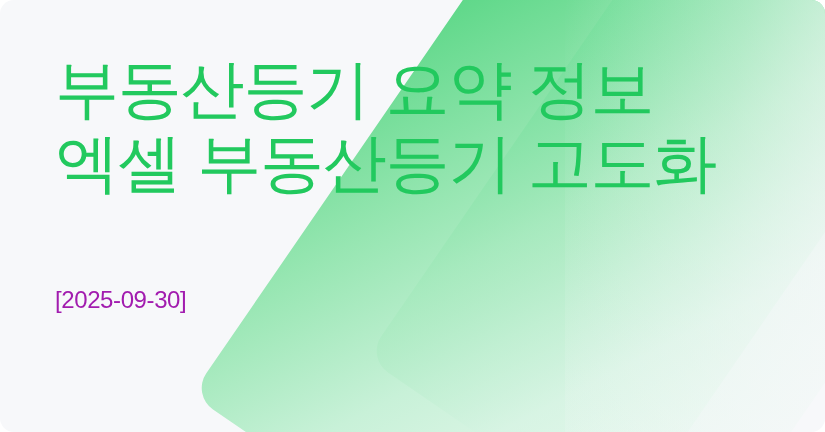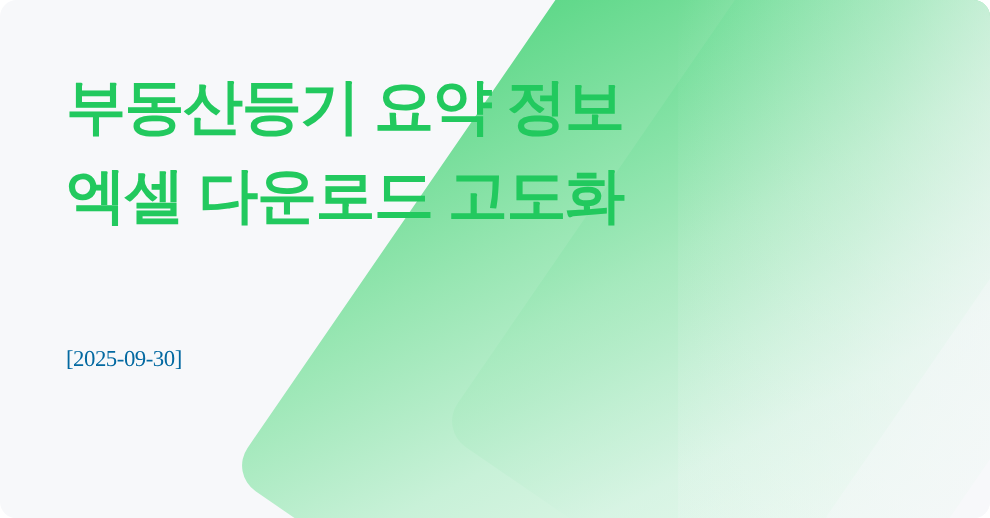--- a/index.html
+++ b/index.html
@@ -96,64 +96,63 @@
     top: 0;
     height: 432px;
     width: 560px;
   }
 
   .headline {
     position: absolute;
     top: 52px;
     left: 0;
     margin: 0;
-    font-size: 50px;
+    font-size: 64px;
     line-height: 74px;
-    font-weight: 700;
+    font-weight: 400;
     letter-spacing: -1.2px;
     color: #22c95e;
     white-space: nowrap;
   }
   .headline .line {
     display: block;
   }
 
   .meta {
     position: absolute;
     top: 276px;
     left: 0;
   }
   .meta-date,
   .meta-source {
     margin: 0;
-    font-size: 19px;
+    font-size: 24px;
     line-height: 47px;
     font-weight: 500;
     letter-spacing: -0.4px;
-    color: #0369a1;
+    color: #a21caf;
     white-space: nowrap;
-    font-family: Liberation Serif, serif;
   }
 </style>
 </head>
 <body>
 
 <div class="banner">
 
   <div class="deco-layer">
     <div class="band band-back"></div>
     <div class="band band-front"></div>
     <div class="band-wash"></div>
   </div>
 
   <div class="content">
 
     <h1 class="headline">
       <span class="line">부동산등기 요약 정보</span>
-      <span class="line">엑셀 다운로드 고도화</span>
+      <span class="line">엑셀 부동산등기 고도화</span>
     </h1>
 
     <div class="meta">
       <p class="meta-date">[2025-09-30]</p>
     </div>
 
   </div>
 </div>
 
 </body></html>

